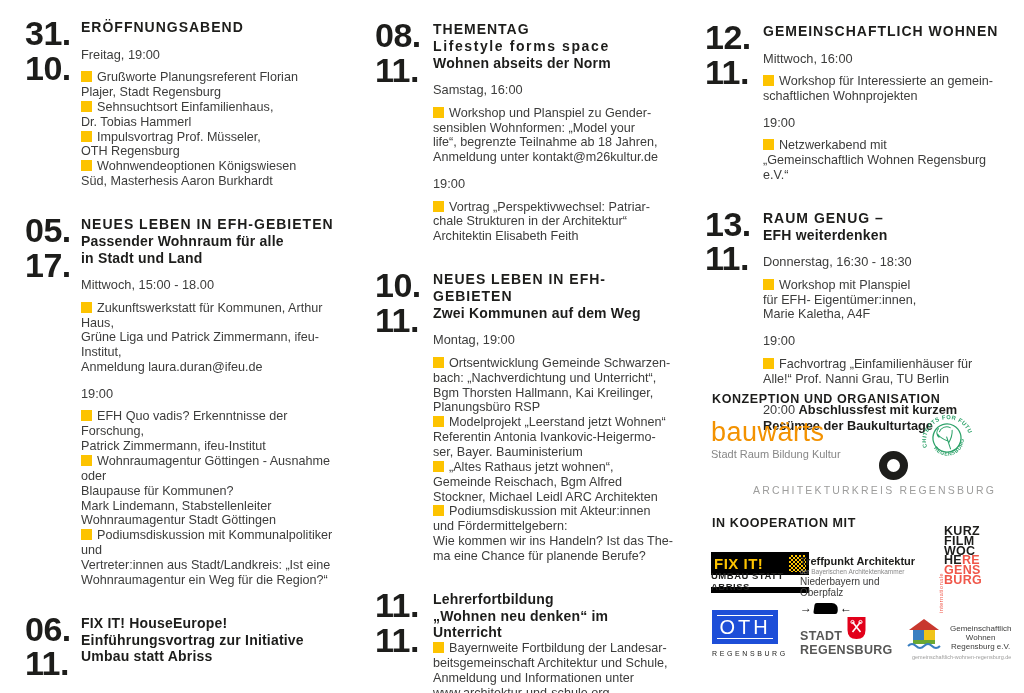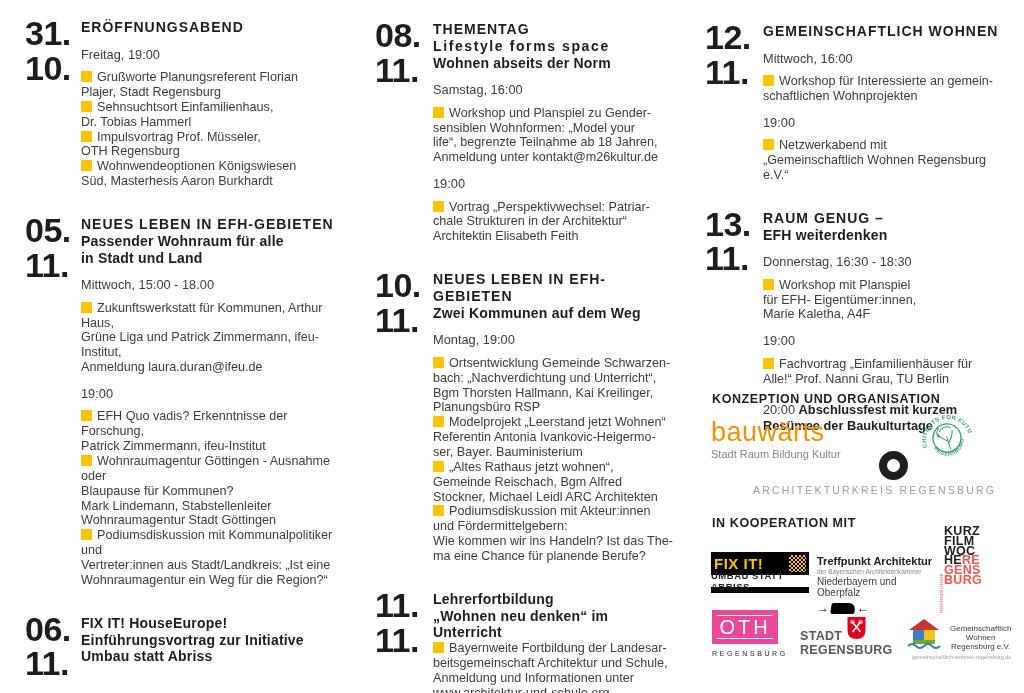--- a/index.html
+++ b/index.html
@@ -38,32 +38,32 @@
   #aff{position:absolute;left:921px;top:412px;transform:rotate(-18deg);}
   #akreis-circle{position:absolute;left:879px;top:451px;width:13px;height:13px;border:8.5px solid #1d1d1b;border-radius:50%;}
   #akreis-label{position:absolute;left:753px;top:484px;font-size:10.5px;color:#9d9d9c;letter-spacing:2.2px;}
   #fixit{position:absolute;left:711px;top:552px;width:98px;}
   .fixit-top{background:#000000;height:23px;display:flex;align-items:center;justify-content:space-between;padding:0 3px;}
   .fixit-name{color:#FDC300;font-weight:bold;font-size:15px;letter-spacing:0.5px;}
   .fixit-qr{width:17px;height:17px;background:repeating-conic-gradient(#FDC300 0% 25%, #000 0% 50%);background-size:4px 4px;}
   .fixit-mid{height:12px;font-size:9.5px;font-weight:bold;color:#1d1d1b;letter-spacing:0.5px;
              display:flex;align-items:center;justify-content:center;}
   .fixit-bar{height:6px;background:#000;}
-  #treffpunkt{position:absolute;left:817px;top:555px;width:120px;}
+  #treffpunkt{position:absolute;left:800px;top:555px;width:120px;}
   #treffpunkt .l1{font-size:11px;font-weight:bold;color:#1d1d1b;}
   #treffpunkt .l2{font-size:6.5px;color:#878787;margin-top:1px;}
   #treffpunkt .l3{font-size:10px;color:#3c3c3b;margin-top:1px;}
   .tpa-icon{margin-top:3px;display:flex;align-items:center;gap:2px;color:#000;font-size:12px;font-weight:bold;}
   .tpa-blob{display:inline-block;width:24px;height:11px;background:#000;border-radius:2px 7px 2px 2px;transform:skewX(-8deg);}
   #kfw{position:absolute;left:938px;top:527px;display:flex;}
   #kfw .vert{font-size:5.5px;color:#F0574A;writing-mode:vertical-rl;transform:rotate(180deg);margin-top:34px;height:52px;letter-spacing:0.5px;}
   #kfw .lines{font-size:12.5px;font-weight:bold;line-height:0.78;letter-spacing:0.3px;color:#1d1d1b;}
   #kfw .red{color:#F0574A;}
   #oth{position:absolute;left:712px;top:610px;width:66px;text-align:center;}
-  .oth-box{background:#ec4899;height:34px;display:flex;align-items:center;justify-content:center;}
+  .oth-box{background:#1d4ed8;height:34px;display:flex;align-items:center;justify-content:center;}
   .oth-word{color:#fff;font-size:20px;letter-spacing:3px;font-weight:normal;border-top:1px solid #fff;border-bottom:1px solid #fff;padding:1px 2px;line-height:1;}
   .oth-sub{margin-top:6px;font-size:7px;letter-spacing:2.6px;color:#1d1d1b;}
   #stadt{position:absolute;left:800px;top:616px;width:85px;}
   #stadt svg{position:absolute;left:46px;top:0;}
   #stadt .sr{margin-top:13px;font-size:12.5px;font-weight:bold;color:#575756;line-height:1.15;white-space:pre-line;letter-spacing:0.3px;}
   #gwr{position:absolute;left:906px;top:616px;width:112px;}
   #gwr .row{display:flex;align-items:flex-start;gap:8px;}
   #gwr .gtxt{font-size:8px;color:#3c3c3b;line-height:1.15;white-space:pre-line;text-align:center;margin-top:8px;}
   #gwr .gurl{font-size:5.5px;color:#9d9d9c;margin-top:2px;margin-left:6px;}
 </style>
@@ -86,21 +86,21 @@
 Dr. Tobias Hammerl</span></p>
         <p class="bl"><span class="sq"></span><span>Impulsvortrag Prof. Müsseler,
 OTH Regensburg</span></p>
         <p class="bl"><span class="sq"></span><span>Wohnwendeoptionen Königswiesen
 Süd, Masterhesis Aaron Burkhardt</span></p>
       </div>
     </div>
 
     <div class="ev">
       <div class="dt">05.
-11.</div>
+17.</div>
       <div class="ct">
         <p class="t">NEUES LEBEN IN EFH-GEBIETEN</p>
         <p class="st">Passender Wohnraum für alle
 in Stadt und Land</p>
         <p class="tm">Mittwoch, 15:00 - 18.00</p>
         <p class="bl"><span class="sq"></span><span>Zukunftswerkstatt für Kommunen, Arthur Haus,
 Grüne Liga und Patrick Zimmermann, ifeu-Institut,
 Anmeldung laura.duran@ifeu.de</span></p>
         <p class="tm">19:00</p>
         <p class="bl"><span class="sq"></span><span>EFH Quo vadis? Erkenntnisse der Forschung,

